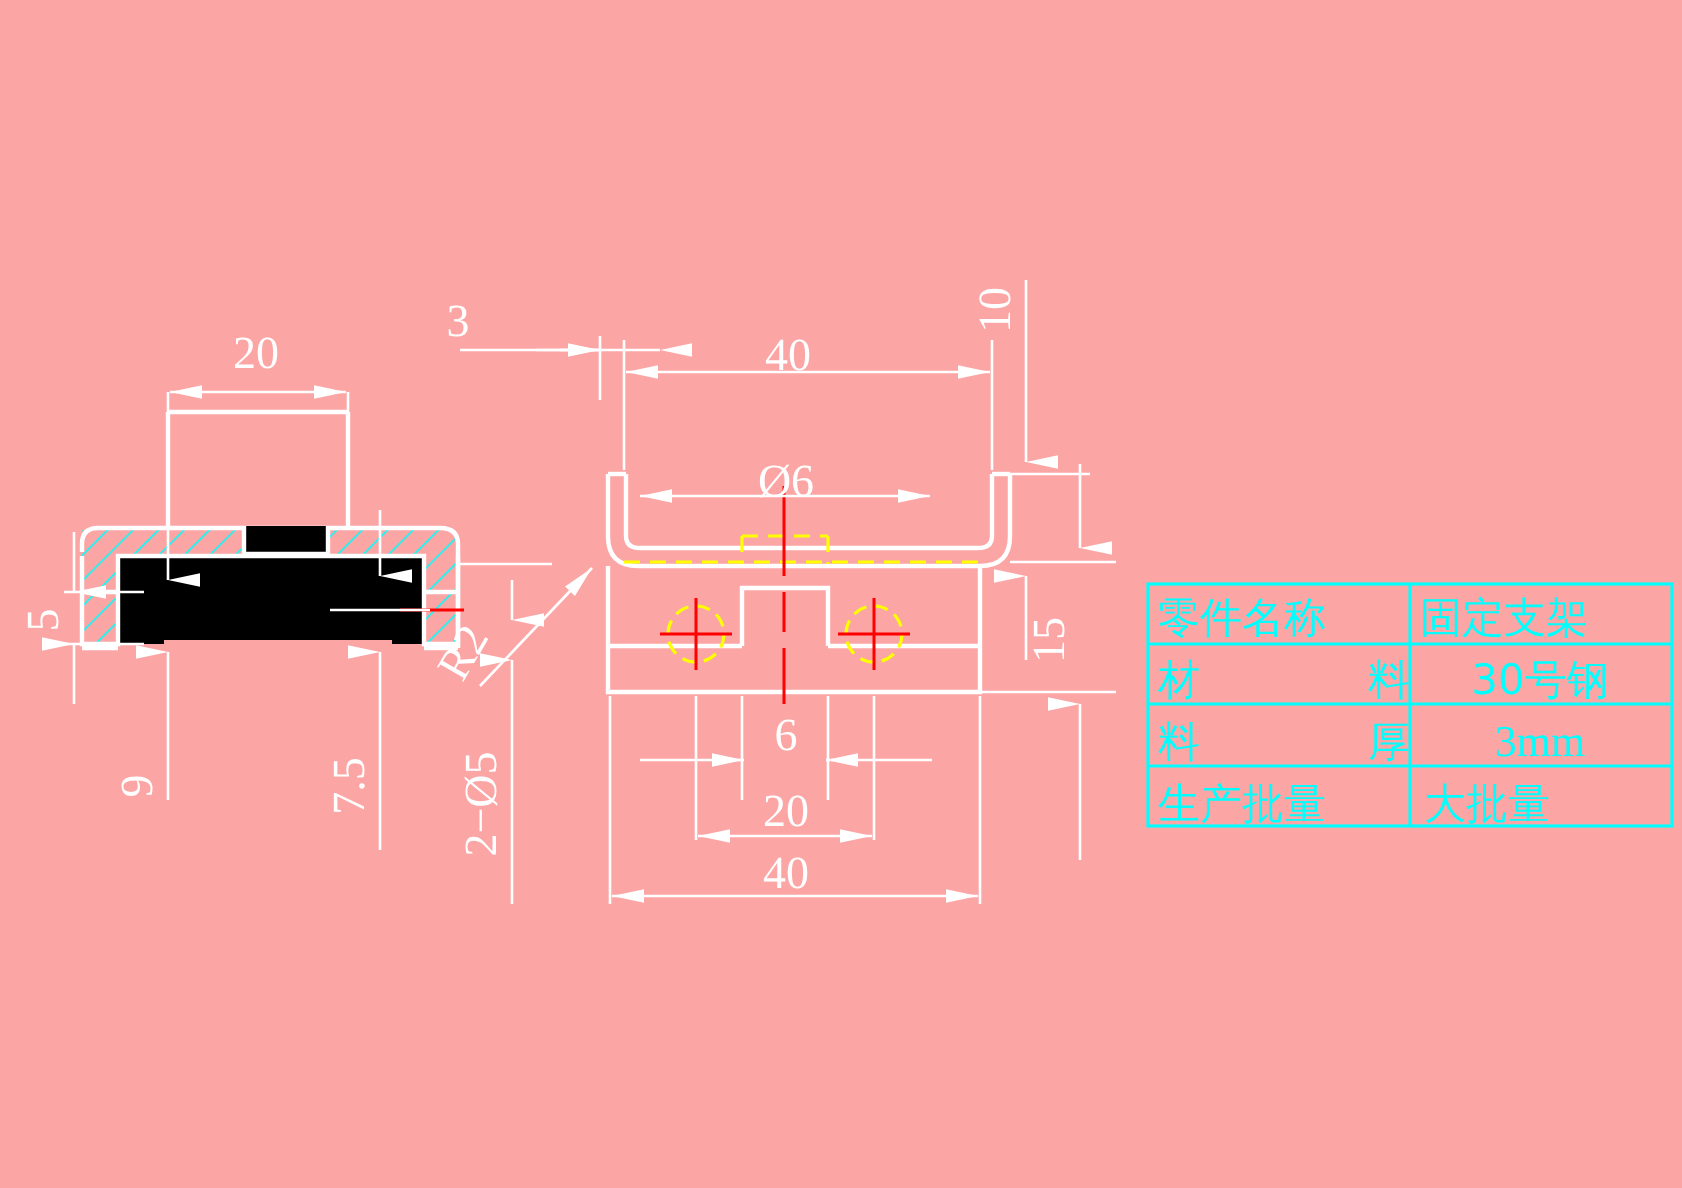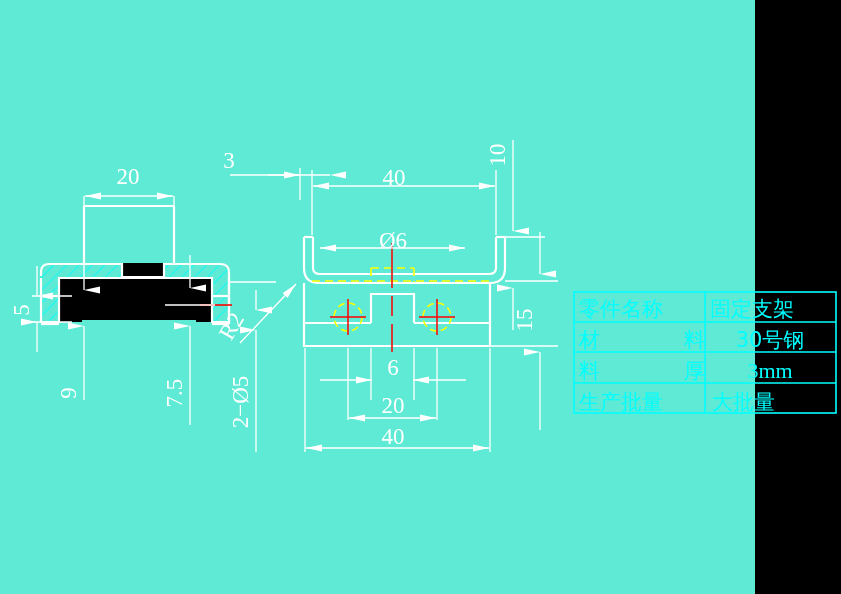--- a/index.html
+++ b/index.html
@@ -1,17 +1,17 @@
 <!DOCTYPE html>
 <html><head>
 <meta charset="utf-8">
 <style>
   html,body{margin:0;padding:0;background:#000;}
   body{width:841px;height:594px;overflow:hidden;font-family:"Liberation Serif",serif;}
-  #stage{position:relative;width:755px;height:594px;background:#5eead4;text-decoration:underline;}
+  #stage{position:relative;width:841px;height:594px;background:#fca5a5;text-decoration:underline;}
   svg{display:block;position:absolute;top:0;left:0;}
   .dimtxt{fill:#ffffff;font-family:"Liberation Serif",serif;font-size:23px;}
   .tbltxt{fill:#00ffff;font-family:"DejaVu Sans",sans-serif;font-size:21px;}
   .tbltxt-lat{fill:#00ffff;font-family:"Liberation Serif",serif;font-size:22px;}
 </style>
 </head>
 <body>
 
 <div id="stage">
 

